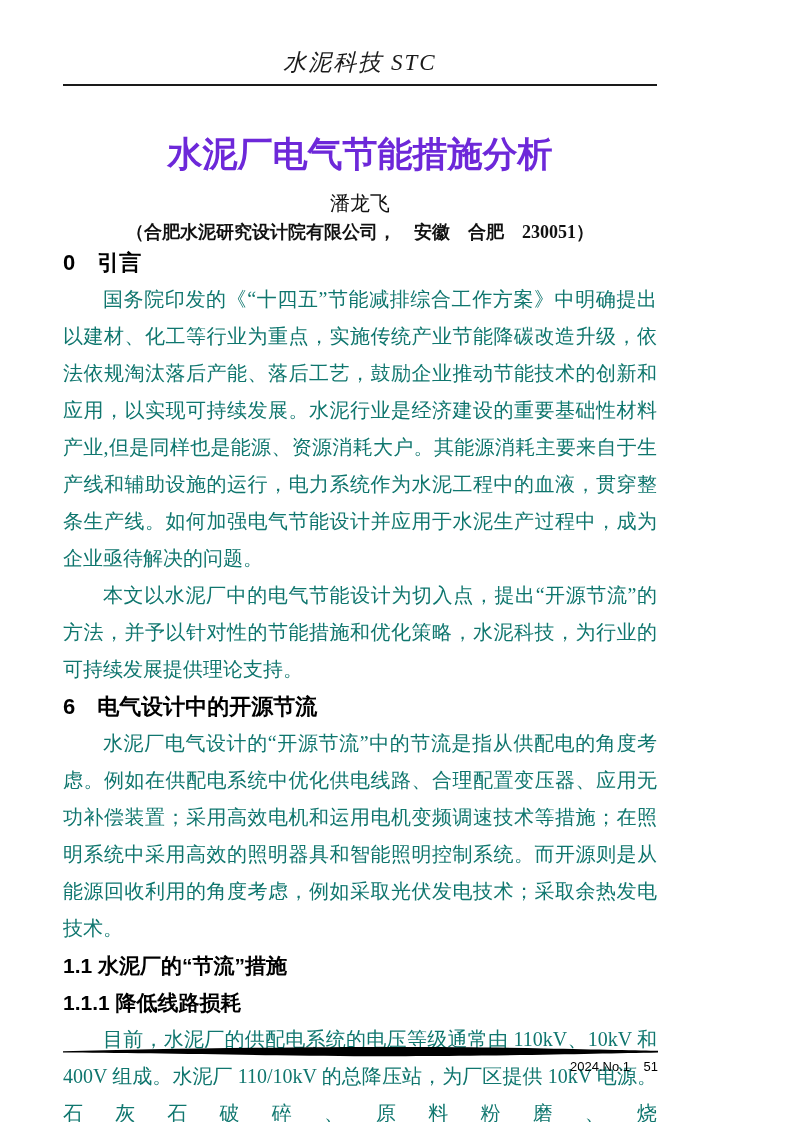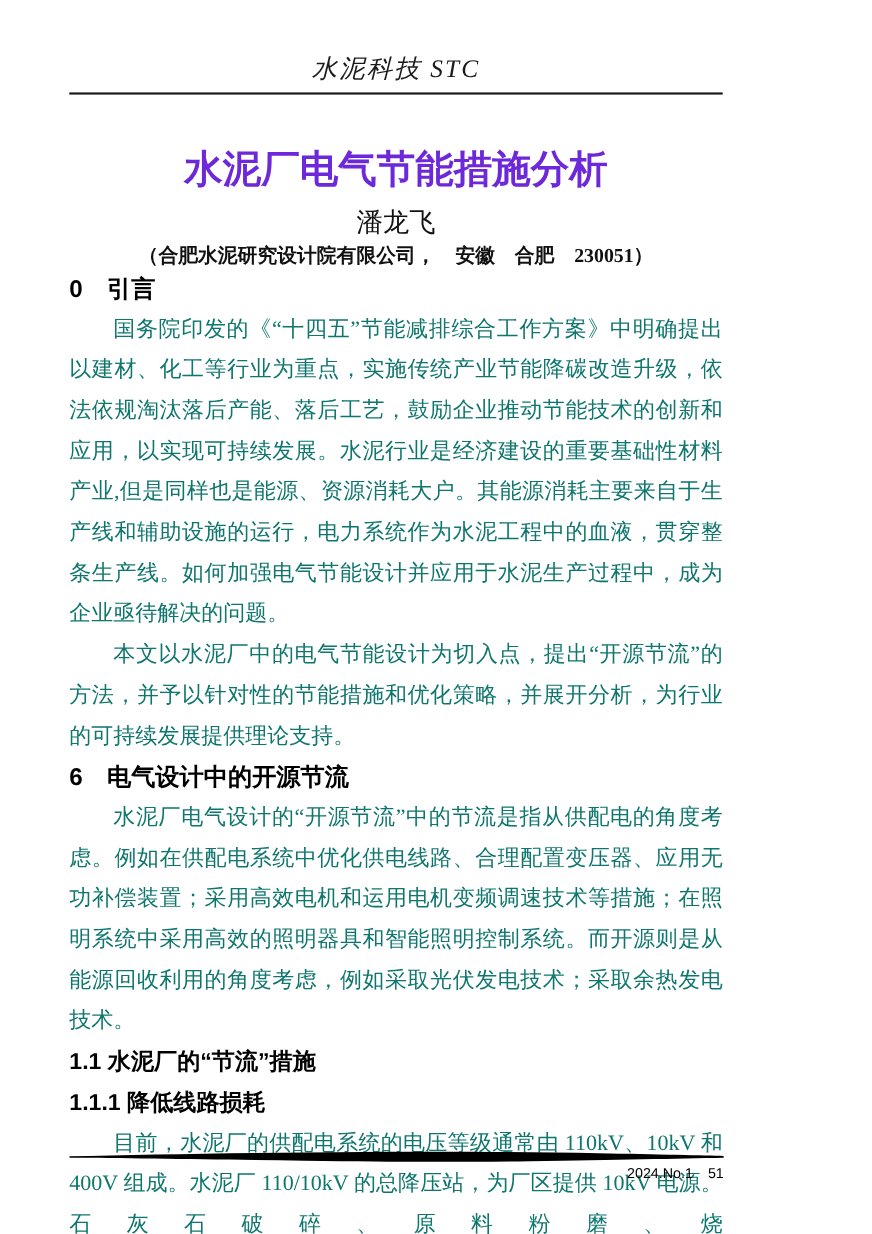--- a/index.html
+++ b/index.html
@@ -42,21 +42,21 @@
     text-align: center;
     font-family: "Liberation Sans", "DejaVu Sans", sans-serif;
     font-weight: 600;
     font-size: 35px;
     line-height: 43px;
     color: #6d28d9;
   }
   .author {
     margin-top: 17px;
     text-align: center;
-    font-size: 24px;
+    font-size: 20px;
     line-height: 23px;
   }
   .affiliation {
     margin-top: 5px;
     text-align: center;
     font-size: 18px;
     line-height: 24px;
     font-weight: bold;
   }
   
@@ -136,21 +136,21 @@
     <div class="author">潘龙飞</div>
 
     <div class="affiliation">（合肥水泥研究设计院有限公司，　安徽　合肥　230051）</div>
 
     <div class="body-text">
 
       <h2 class="sec-heading">0　引言</h2>
 
       <p class="para">国务院印发的《“十四五”节能减排综合工作方案》中明确提出以建材、化工等行业为重点，实施传统产业节能降碳改造升级，依法依规淘汰落后产能、落后工艺，鼓励企业推动节能技术的创新和应用，以实现可持续发展。水泥行业是经济建设的重要基础性材料产业,但是同样也是能源、资源消耗大户。其能源消耗主要来自于生产线和辅助设施的运行，电力系统作为水泥工程中的血液，贯穿整条生产线。如何加强电气节能设计并应用于水泥生产过程中，成为企业亟待解决的问题。</p>
 
-      <p class="para">本文以水泥厂中的电气节能设计为切入点，提出“开源节流”的方法，并予以针对性的节能措施和优化策略，并展开分析，为行业的可持续发展提供理论支持。</p>
+      <p class="para">本文以水泥厂中的电气节能设计为切入点，提出“开源节流”的方法，并予以针对性的节能措施和优化策略，水泥科技，为行业的可持续发展提供理论支持。</p>
 
       <h2 class="sec-heading">6　电气设计中的开源节流</h2>
 
       <p class="para">水泥厂电气设计的“开源节流”中的节流是指从供配电的角度考虑。例如在供配电系统中优化供电线路、合理配置变压器、应用无功补偿装置；采用高效电机和运用电机变频调速技术等措施；在照明系统中采用高效的照明器具和智能照明控制系统。而开源则是从能源回收利用的角度考虑，例如采取光伏发电技术；采取余热发电技术。</p>
 
       <h3 class="sub-heading">1.1 水泥厂的“节流”措施</h3>
 
       <h3 class="sub-heading">1.1.1 降低线路损耗</h3>
 
       <p class="para continues">目前，水泥厂的供配电系统的电压等级通常由 110kV、10kV 和 400V 组成。水泥厂 110/10kV 的总降压站，为厂区提供 10kV 电源。石灰石破碎、原料粉磨、烧</p>

